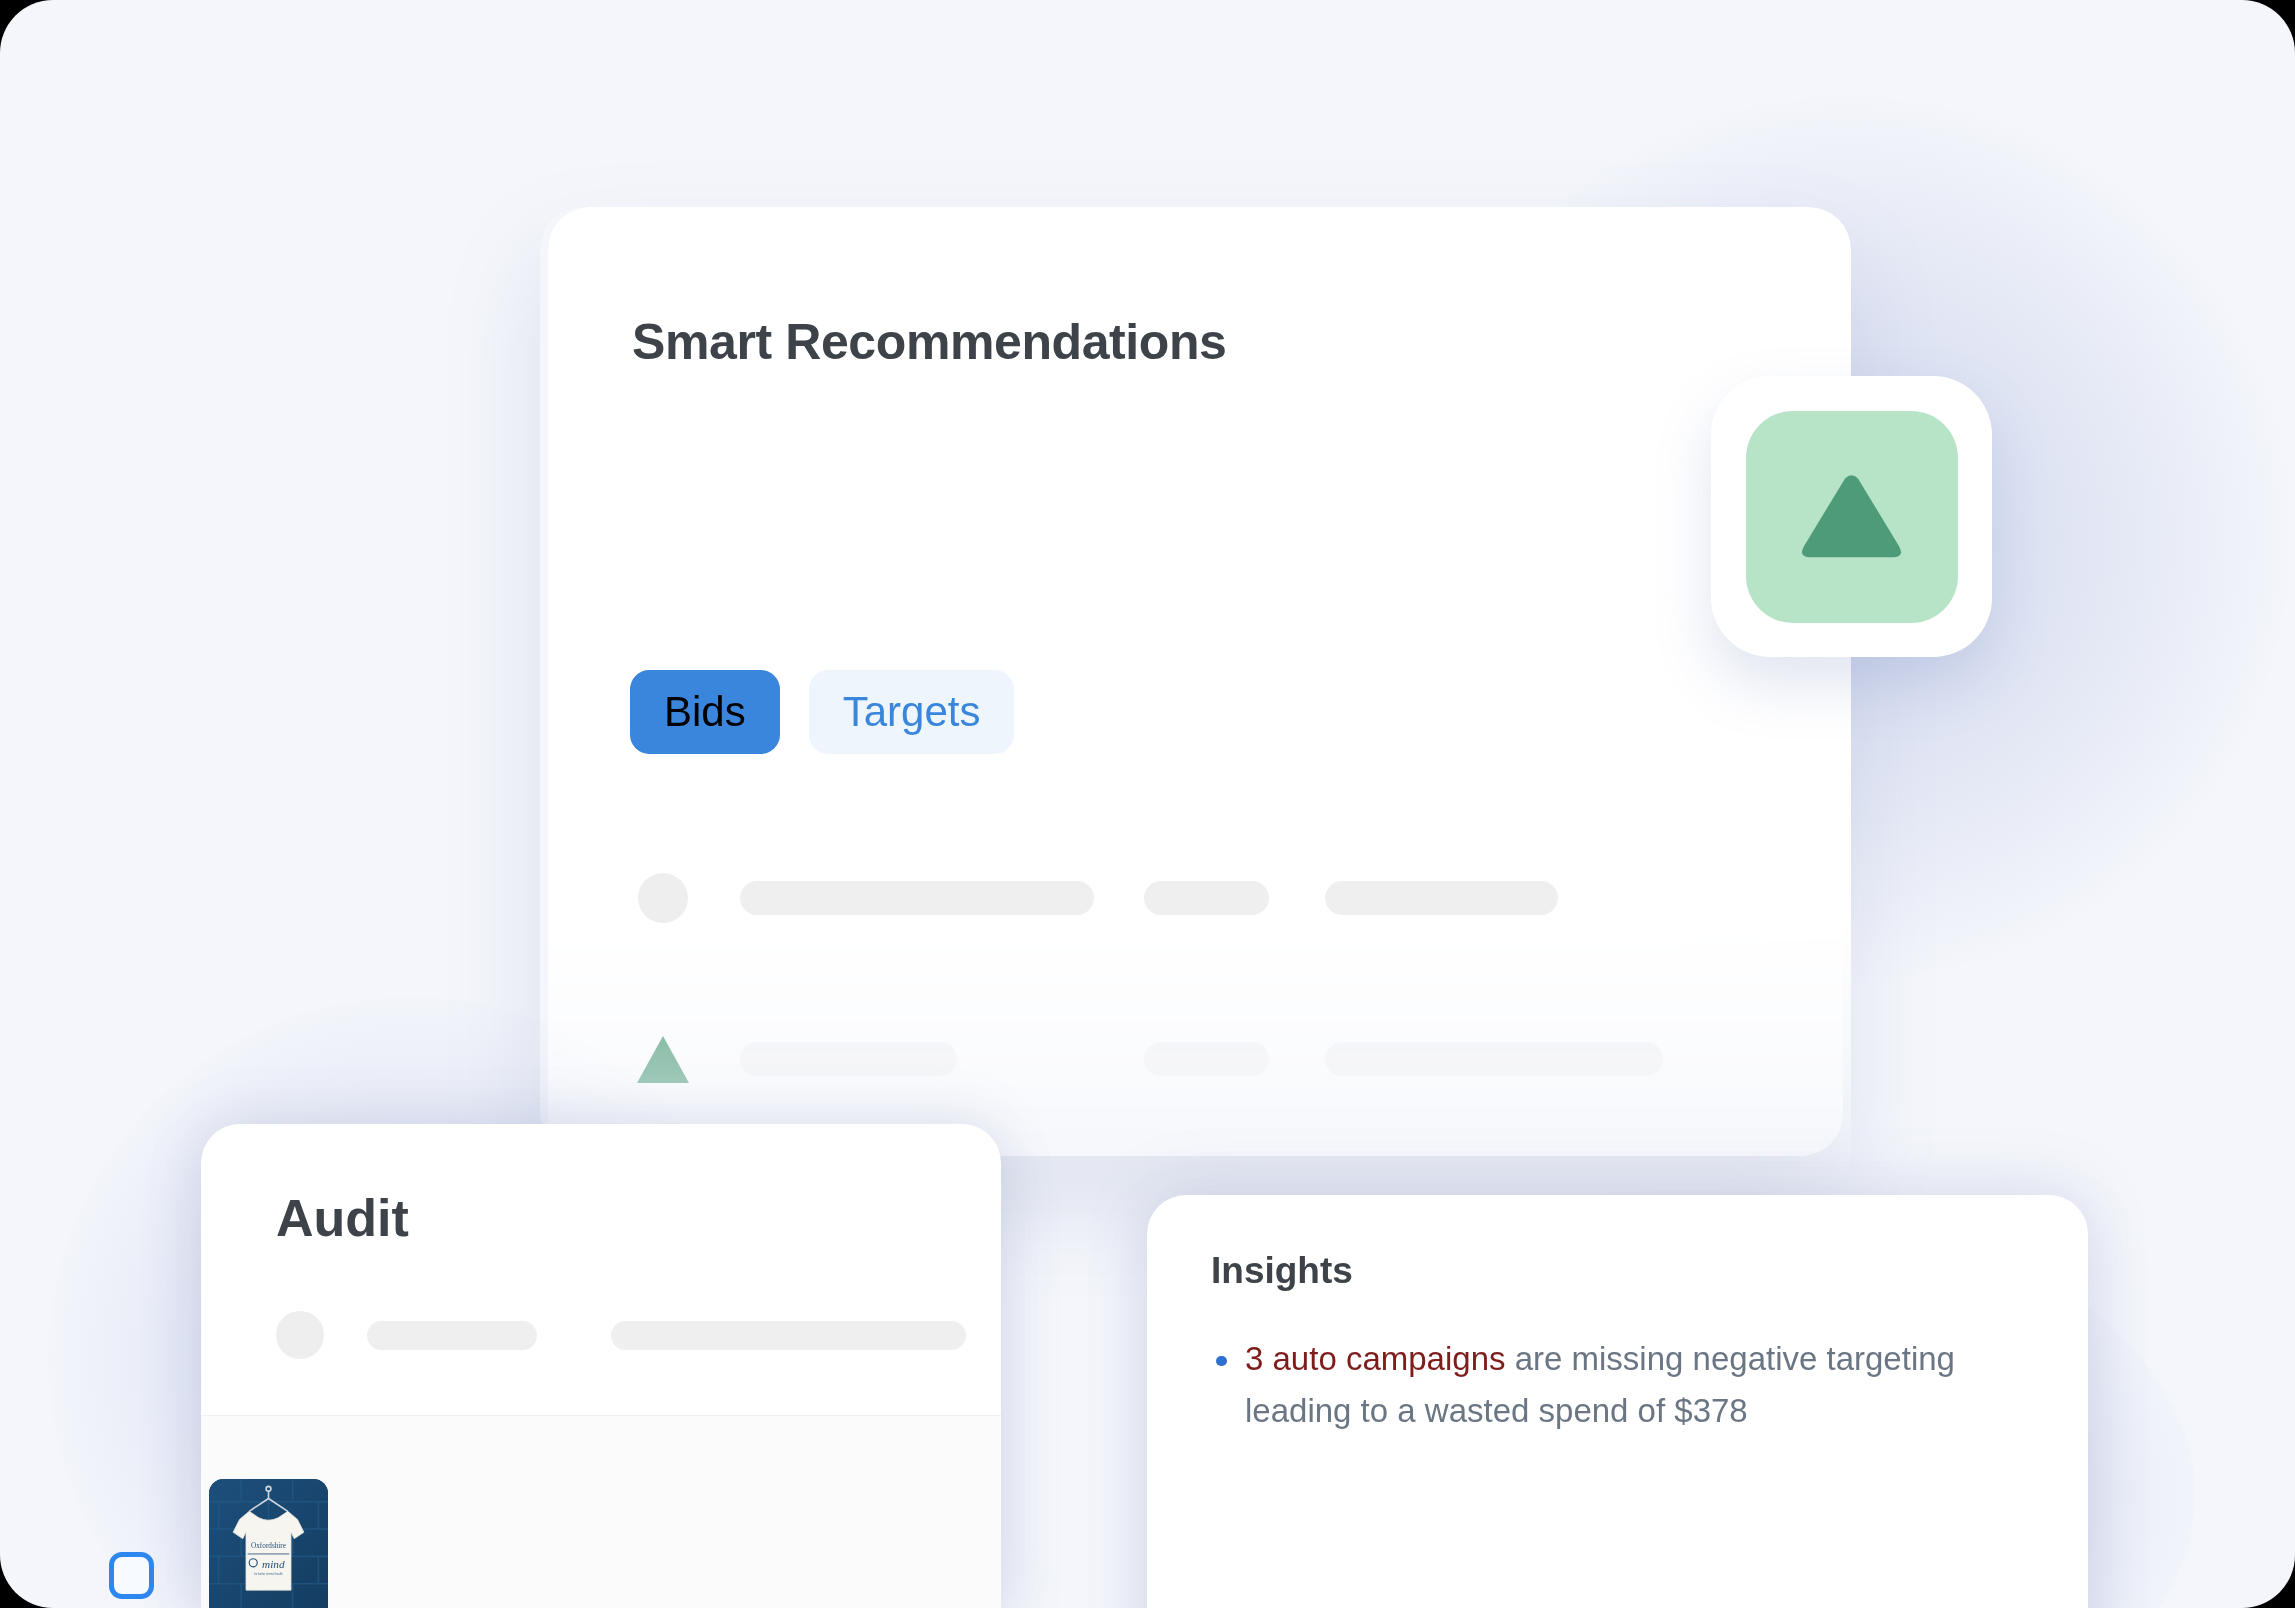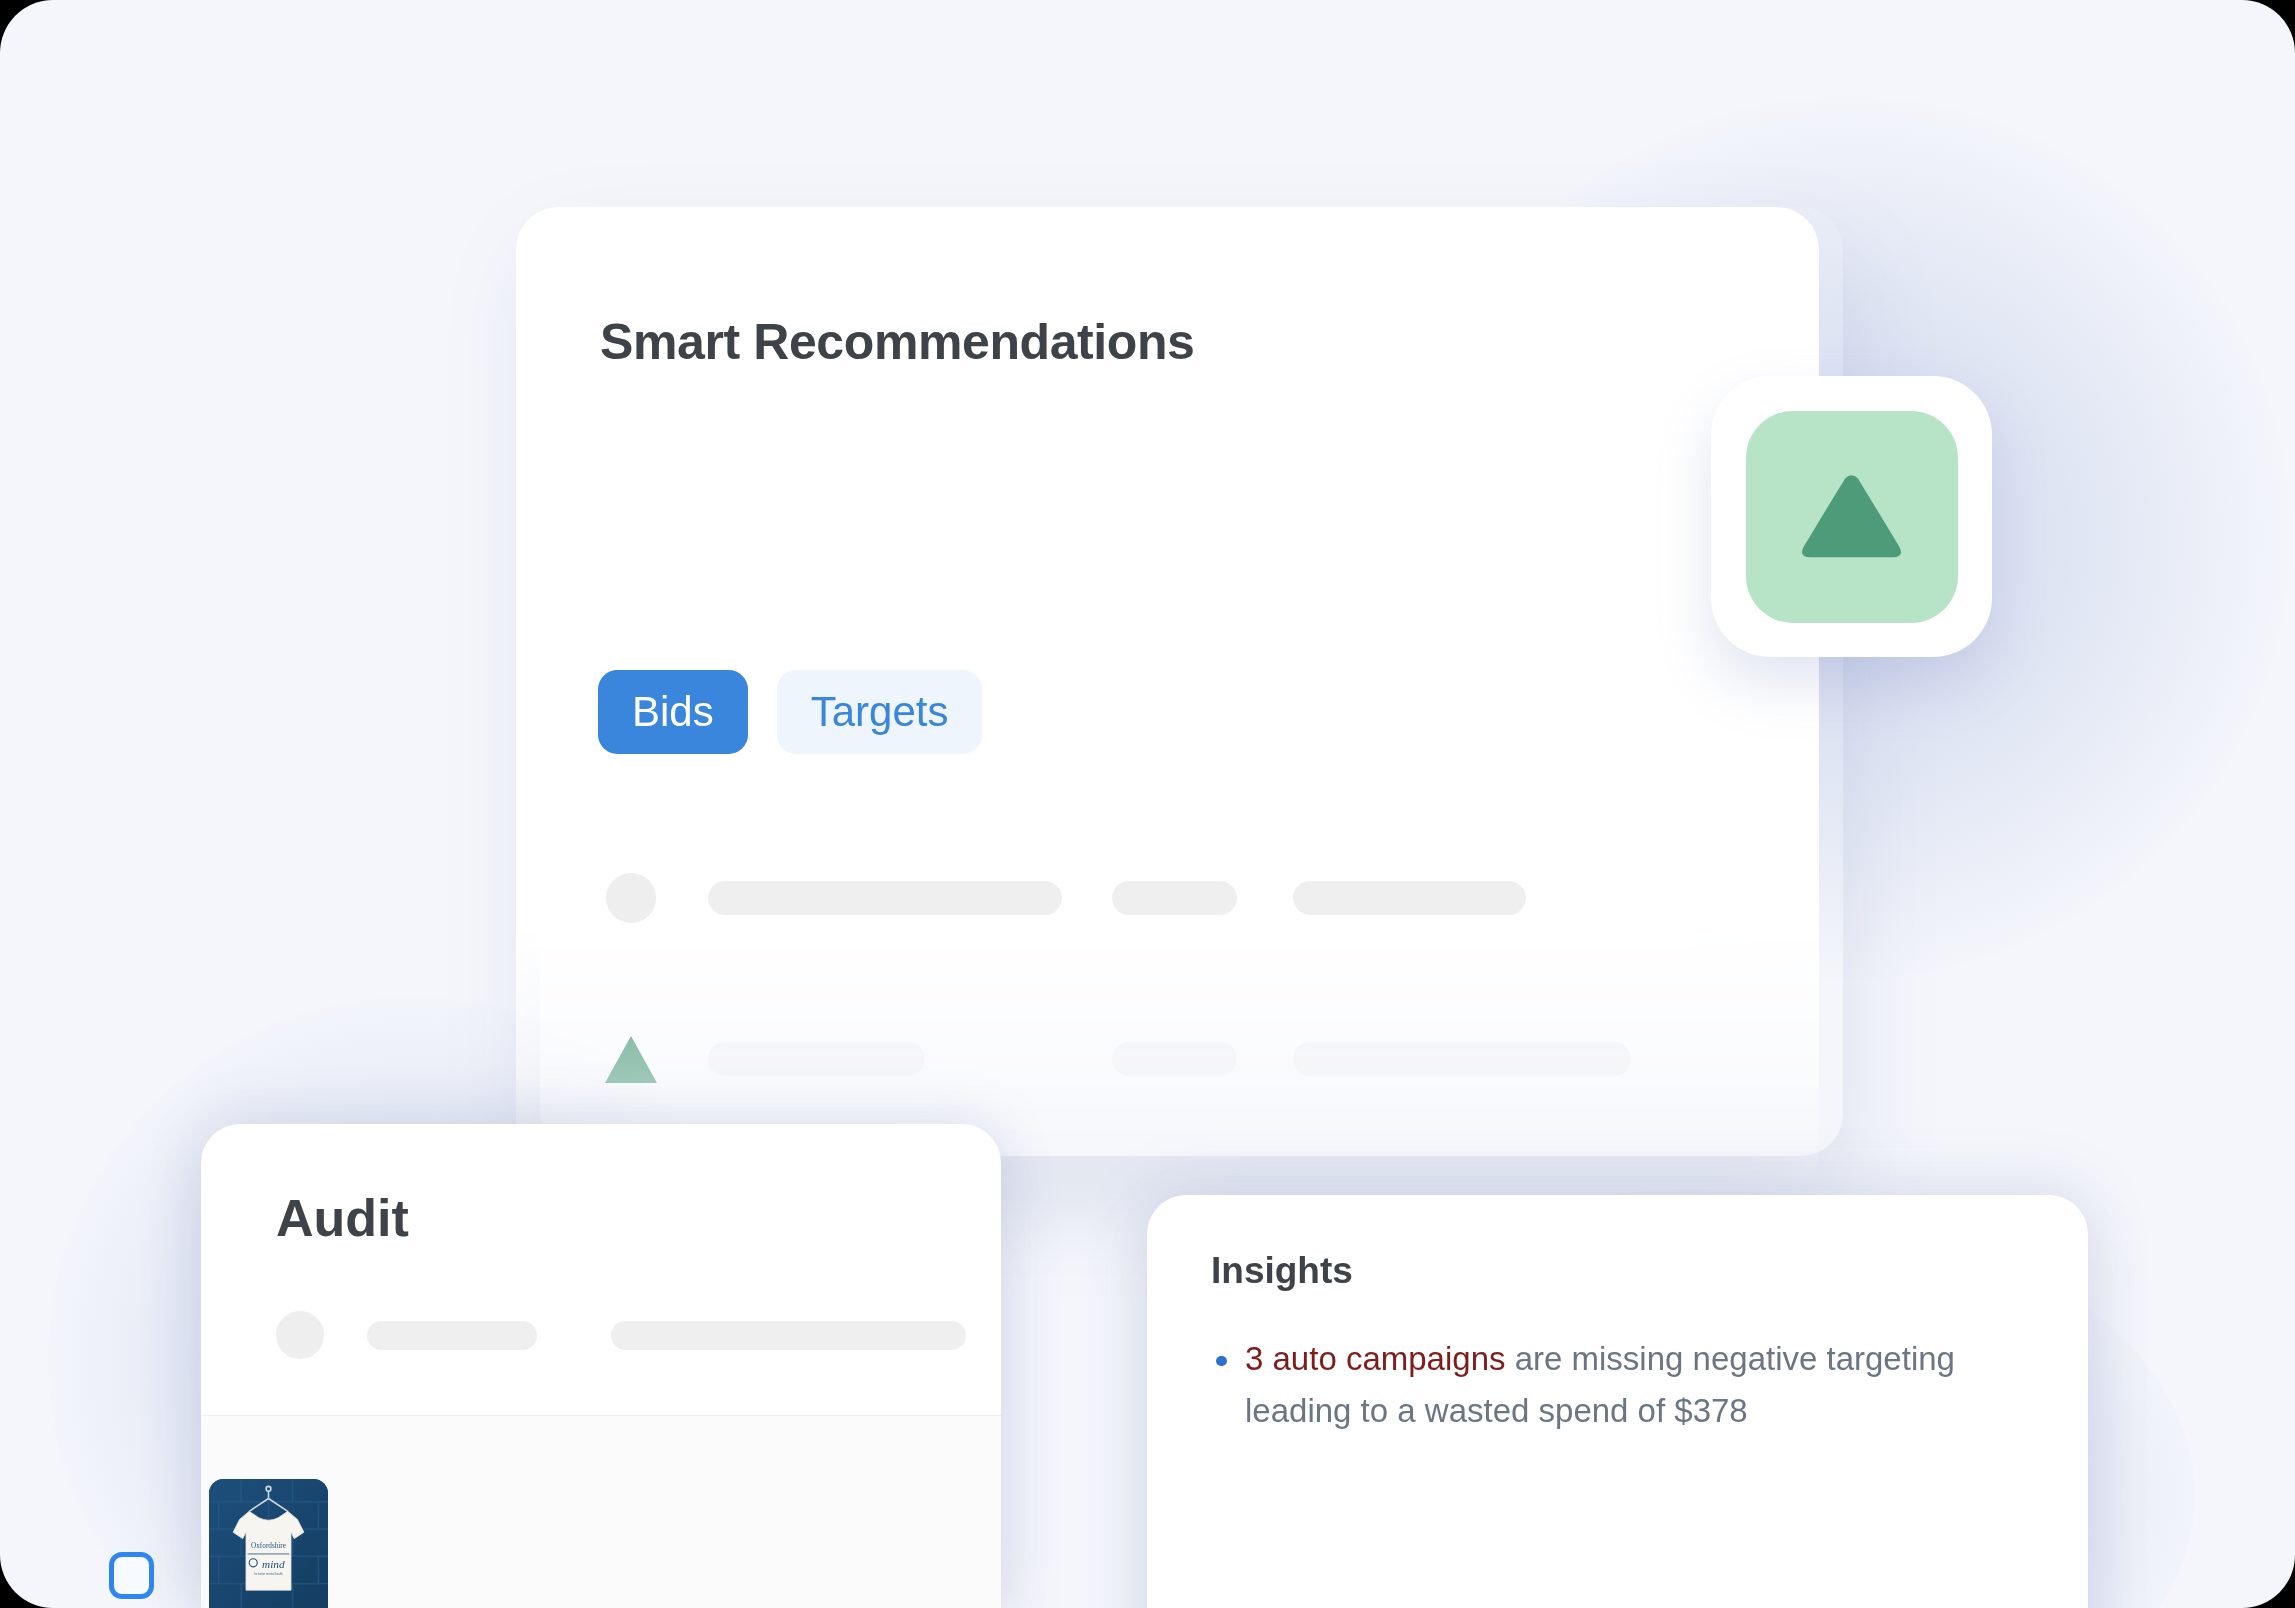--- a/index.html
+++ b/index.html
@@ -42,21 +42,21 @@
   }
   .glow.g3 {
     left: 1190px; top: 1190px;
     width: 1005px; height: 611px;
     background: radial-gradient(ellipse, rgba(168,182,224,0.50) 0%, rgba(168,182,224,0.18) 50%, rgba(168,182,224,0) 76%);
   }
 
   
   #main-card {
     position: absolute;
-    left: 516px; top: 207px;
+    left: 548px; top: 207px;
     width: 1303px; height: 989px;
     border-radius: 42px;
     background: #ffffff;
     
     -webkit-mask-image: linear-gradient(to bottom, #000 0px, #000 708px, rgba(0,0,0,0.55) 868px, rgba(0,0,0,0) 989px);
     mask-image: linear-gradient(to bottom, #000 0px, #000 708px, rgba(0,0,0,0.55) 868px, rgba(0,0,0,0) 989px);
   }
   #main-card-shadow {
     position: absolute;
     left: 540px; top: 207px;
@@ -90,21 +90,21 @@
     display: flex;
     align-items: center;
     justify-content: center;
     font-size: 42px;
     font-weight: normal;
     white-space: nowrap;
     box-sizing: border-box;
   }
   .tab.active {
     background: #3a86dc;
-    color: #ffffff;
+    color: #000000;
   }
   .tab.inactive {
     background: #eef5fd;
     color: #3a86dc;
   }
 
   
   #rows {
     position: absolute;
     left: 0; top: 0;

